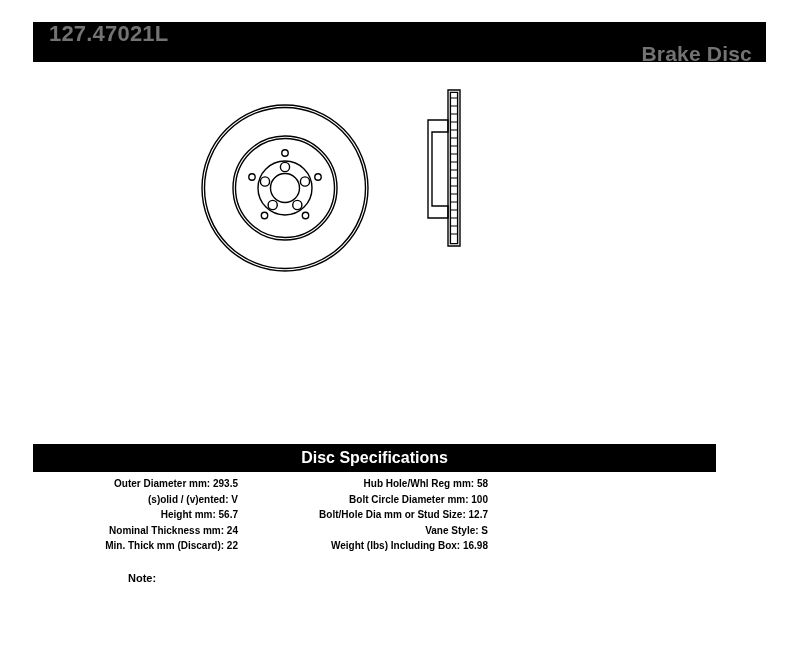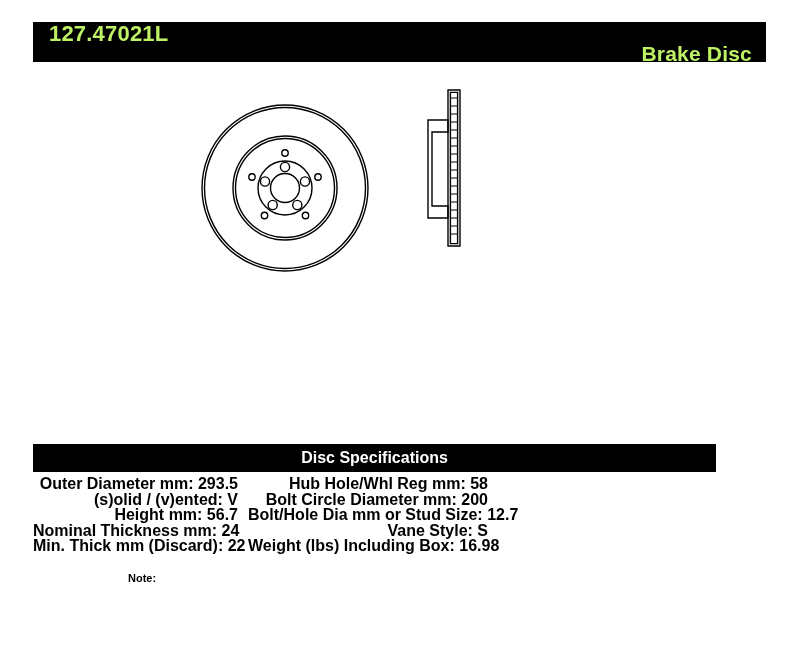--- a/index.html
+++ b/index.html
@@ -17,21 +17,21 @@
   }
 
   
   .header-bar {
     position: absolute;
     left: 33px;
     top: 22px;
     width: 733px;
     height: 40px;
     background: #000000;
-    color: #bef264;
+    color: #737373;
     display: flex;
     align-items: center;
     justify-content: space-between;
     box-sizing: border-box;
     padding: 0 14px 16px 16px;
     gap: 12px;
   }
   .part-number {
     font-size: 22px;
     font-weight: bold;
@@ -78,21 +78,21 @@
   
   .spec-area {
     position: absolute;
     left: 33px;
     top: 476px;
     width: 733px;
     height: 110px;
   }
   .spec-col {
     position: absolute;
-    font-size: 16px;
+    font-size: 10px;
     font-weight: bold;
     line-height: 15.5px;
   }
   .spec-col.col1 {
     left: 0;
     top: 0;
     width: 205px;
     text-align: right;
   }
   .spec-col.col2 {
@@ -191,21 +191,21 @@
   <div class="spec-col col1">
     <div class="spec-line">Outer Diameter mm: 293.5</div>
     <div class="spec-line">(s)olid / (v)ented: V</div>
     <div class="spec-line">Height mm: 56.7</div>
     <div class="spec-line">Nominal Thickness mm: 24</div>
     <div class="spec-line">Min. Thick mm (Discard): 22</div>
   </div>
 
   <div class="spec-col col2">
     <div class="spec-line">Hub Hole/Whl Reg mm: 58</div>
-    <div class="spec-line">Bolt Circle Diameter mm: 200</div>
+    <div class="spec-line">Bolt Circle Diameter mm: 100</div>
     <div class="spec-line">Bolt/Hole Dia mm or Stud Size: 12.7</div>
     <div class="spec-line">Vane Style: S</div>
     <div class="spec-line">Weight (lbs) Including Box: 16.98</div>
   </div>
 
 </div>
 
 <div class="note">Note:</div>
 
 </body></html>

